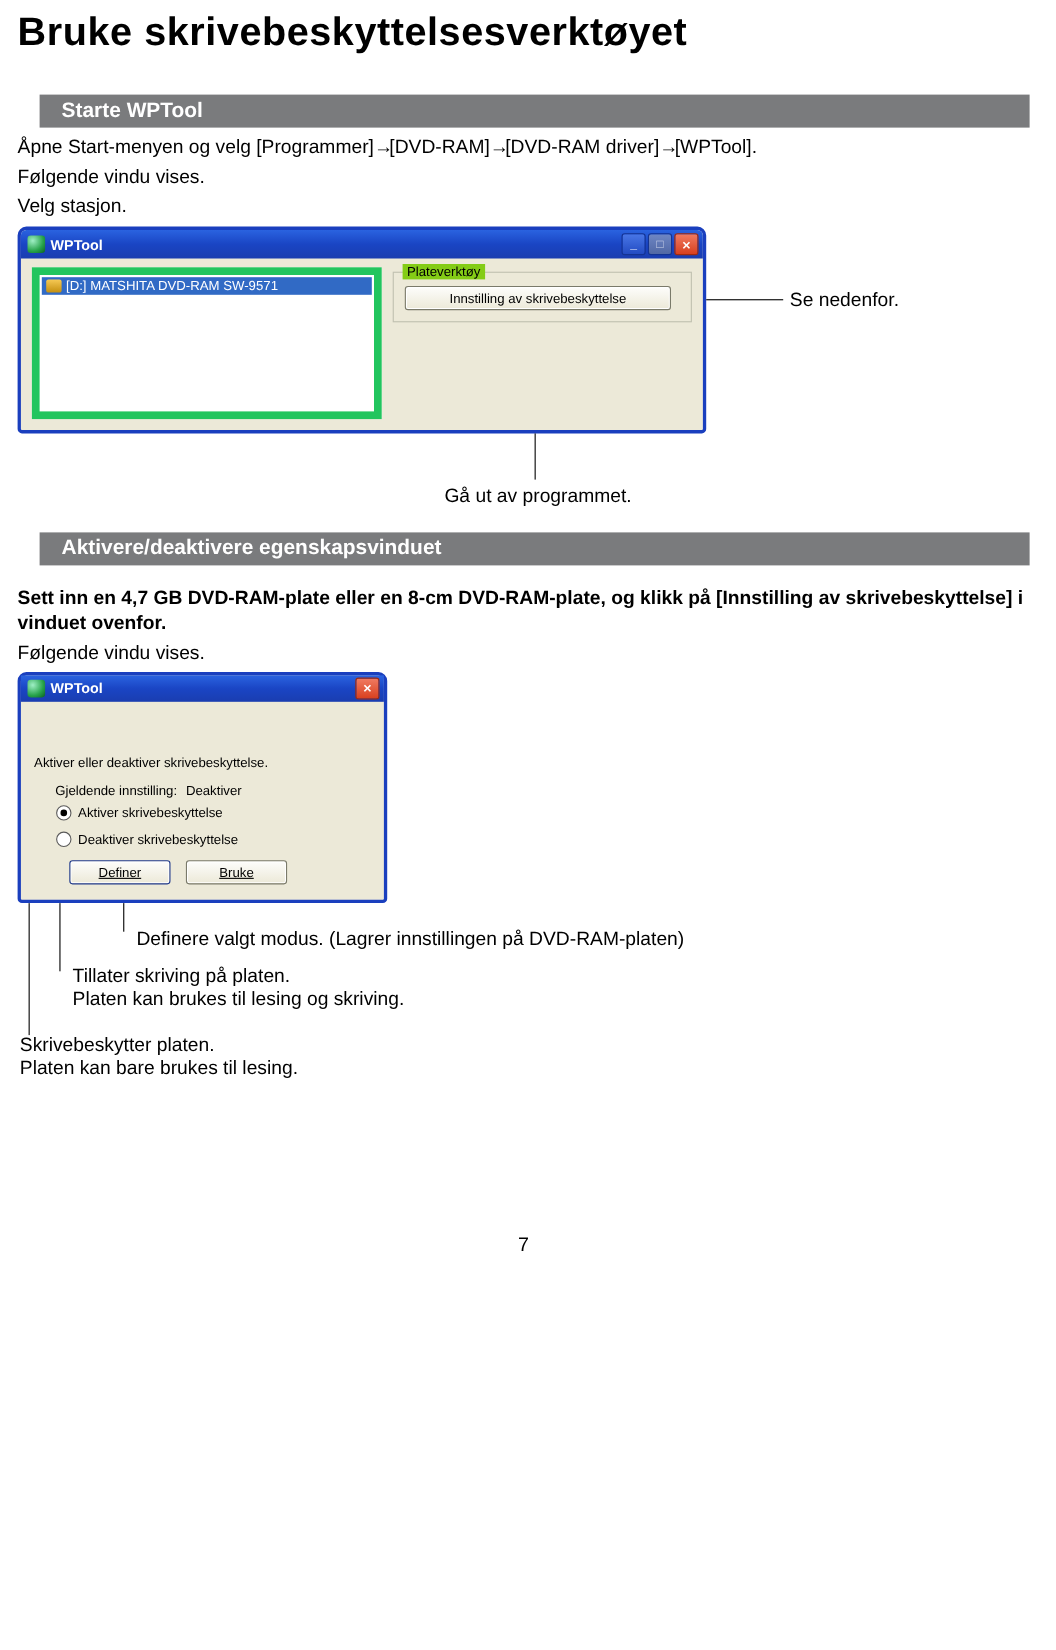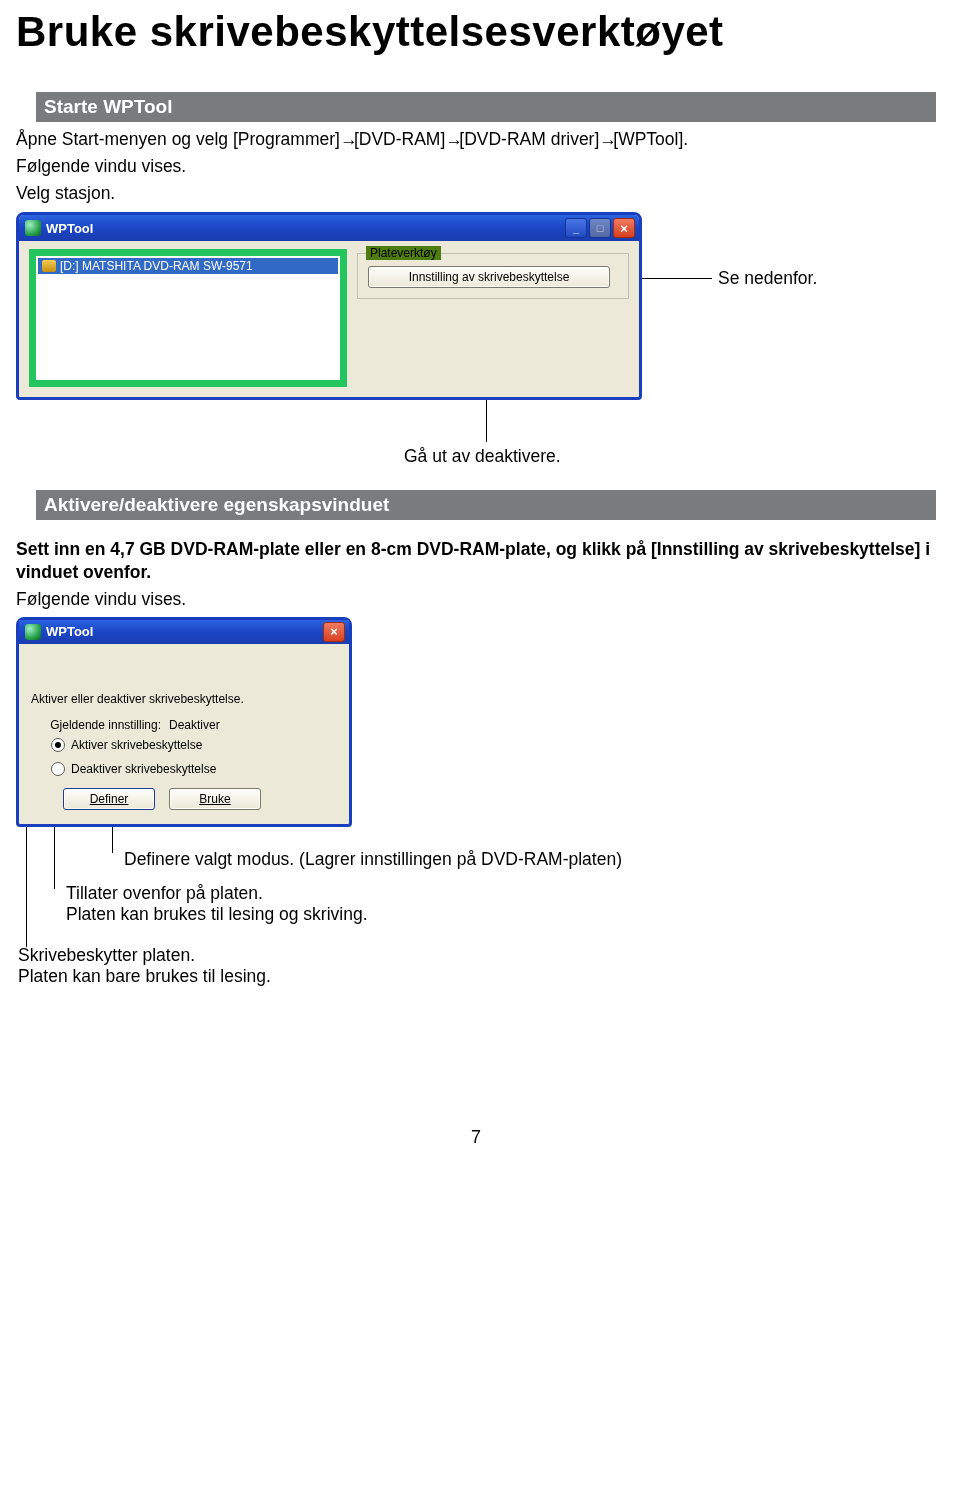--- a/index.html
+++ b/index.html
@@ -5,29 +5,29 @@
   body {
     margin: 0;
     padding: 0 24px 0 16px;
     font-family: Arial, Helvetica, sans-serif;
     background: #fff;
     color: #000;
     width: 960px;
     box-sizing: border-box;
   }
   h1 {
-    font-size: 42px;
+    font-size: 36px;
     font-weight: bold;
     margin: 8px 0 36px 0;
     letter-spacing: 0.5px;
   }
   .bar {
     background: #7a7b7d;
     color: #fff;
-    padding: 4px 8px;
+    padding: 4px 20px;
     font-weight: bold;
     font-size: 19px;
     margin: 0 0 6px 0;
     font-family: Arial, Helvetica, sans-serif;
   }
   .sub-bar {
     margin-left: 20px;
   }
   .para {
     font-size: 17.5px;
@@ -97,21 +97,21 @@
     border-radius:2px;
   }
   .groupbox {
     border:1px solid #c0c0b0;
     padding: 12px 10px 10px 10px;
     position:relative;
     margin-top:4px;
   }
   .groupbox .legend {
     position:absolute; top:-8px; left:8px;
-    background:#4d7c0f; padding:0 4px;
+    background:#84cc16; padding:0 4px;
     font-size:12px;
   }
   .xpbutton {
     background: linear-gradient(#fdfdfb,#ece9d8);
     border:1px solid #7a7a6a;
     border-radius:3px;
     padding:3px 0;
     text-align:center;
     font-size:12px;
     box-shadow: inset 0 0 0 1px #fff;
@@ -202,21 +202,21 @@
   <div style="padding-top:56px;">
     <div class="callout-row">
       <div class="lead-line" style="width:70px;"></div>
       <div class="callout-text" style="padding-left:6px;">Se nedenfor.</div>
     </div>
   </div>
 </div>
 
 <div class="anno-wrap" style="height:90px;">
   <div class="v-line" style="left:470px; top:0; height:42px;"></div>
-  <div class="callout-text" style="position:absolute; left:388px; top:46px;">Gå ut av deaktivere.</div>
+  <div class="callout-text" style="position:absolute; left:388px; top:46px;">Gå ut av programmet.</div>
 </div>
 
 <div class="bar sub-bar">Aktivere/deaktivere egenskapsvinduet</div>
 
 <div class="para bold" style="margin-top:18px;">Sett inn en 4,7 GB DVD-RAM-plate eller en 8-cm DVD-RAM-plate, og klikk på [Innstilling av skrivebeskyttelse] i vinduet ovenfor.</div>
 <div class="para">Følgende vindu vises.</div>
 
 <div style="display:flex; align-items:flex-start; gap:0; margin-top:6px;">
 
   <div style="width:0"></div>
@@ -254,21 +254,21 @@
 
 </div>
 
 <div class="anno-wrap" style="height:220px;">
 
   <div class="v-line" style="left:96px; top:0; height:26px;"></div>
   <div class="callout-text" style="position:absolute; left:108px; top:22px;">Definere valgt modus. (Lagrer innstillingen på DVD-RAM-platen)</div>
 
   <div class="v-line" style="left:38px; top:0; height:62px;"></div>
   <div style="position:absolute; left:50px; top:56px;">
-    <div class="callout-text">Tillater ovenfor på platen.</div>
+    <div class="callout-text">Tillater skriving på platen.</div>
     <div class="callout-text">Platen kan brukes til lesing og skriving.</div>
   </div>
 
   <div class="v-line" style="left:10px; top:0; height:120px;"></div>
   <div style="position:absolute; left:2px; top:118px;">
     <div class="callout-text">Skrivebeskytter platen.</div>
     <div class="callout-text">Platen kan bare brukes til lesing.</div>
   </div>
 </div>
 

